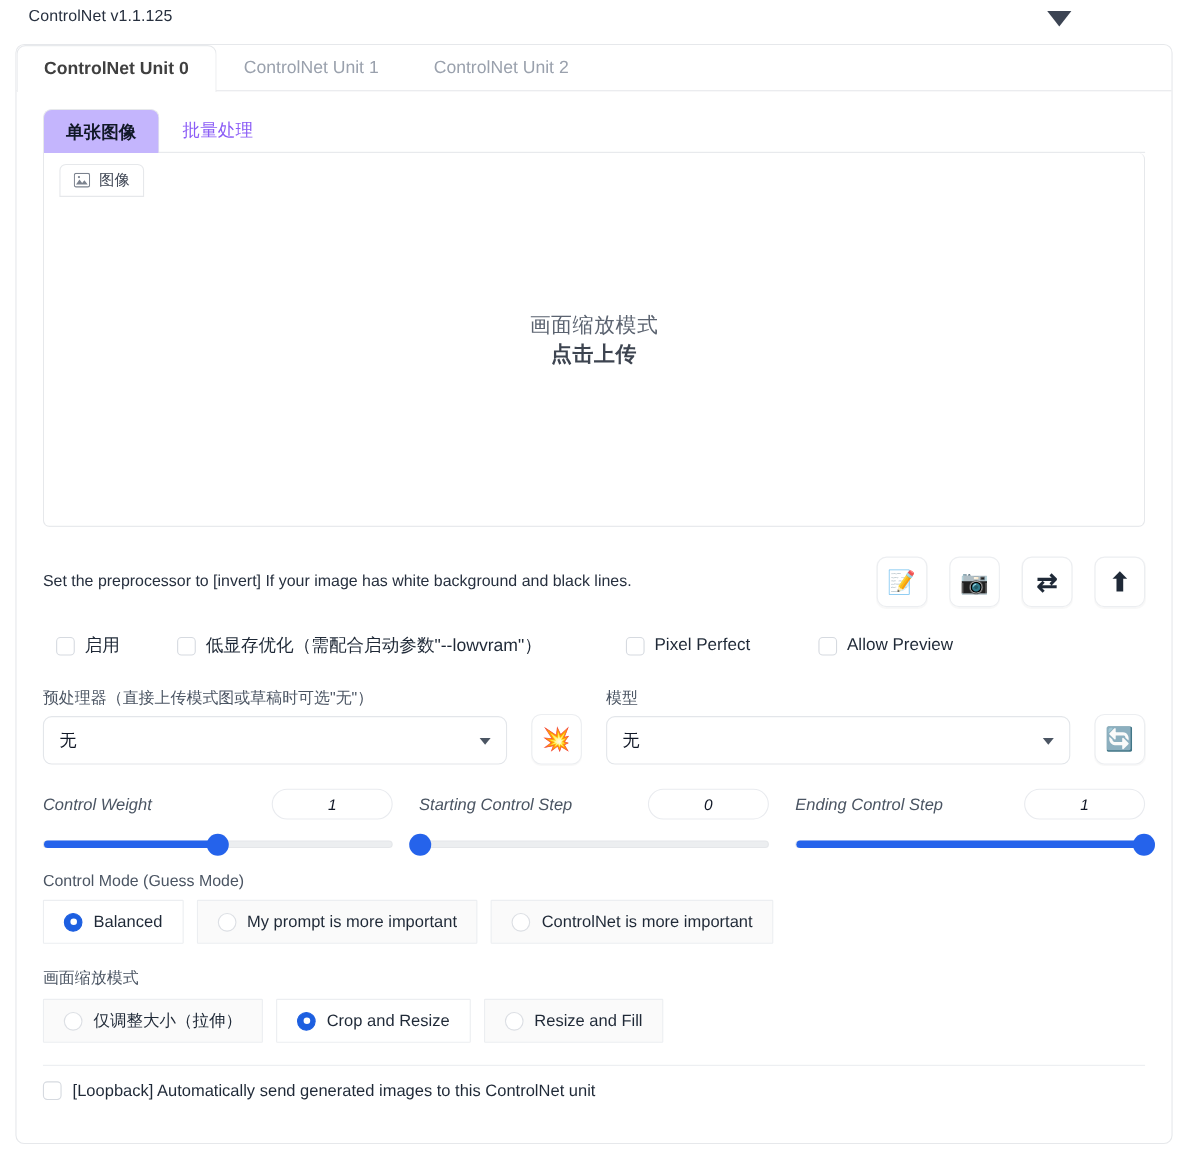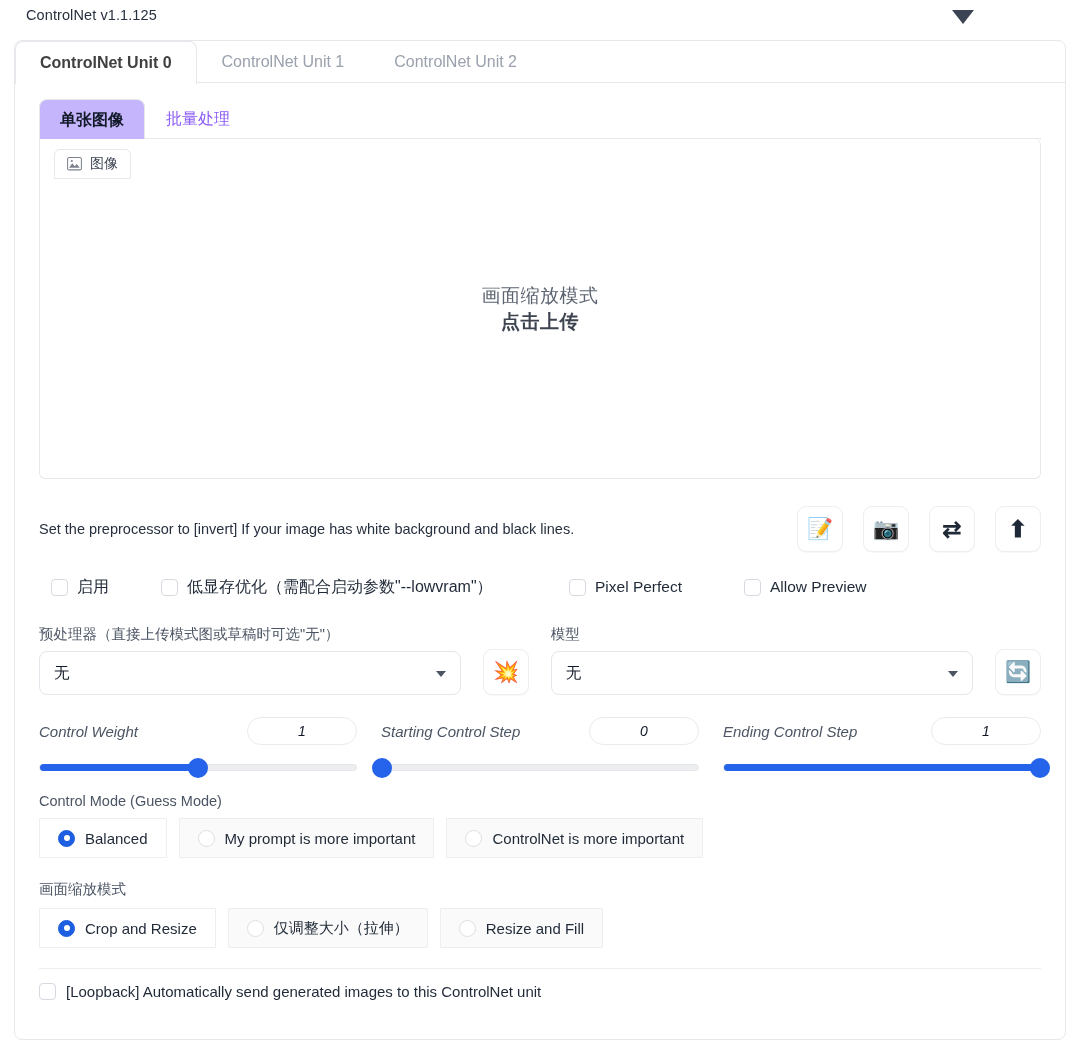--- a/index.html
+++ b/index.html
@@ -393,27 +393,27 @@
           <span>My prompt is more important</span>
         </div>
         <div class="radio">
           <span class="dot"></span>
           <span>ControlNet is more important</span>
         </div>
       </div>
 
       <div class="grp-label">画面缩放模式</div>
       <div class="radios">
+        <div class="radio">
+          <span class="dot"></span>
+          <span>仅调整大小（拉伸）</span>
+        </div>
         <div class="radio sel">
           <span class="dot"></span>
           <span>Crop and Resize</span>
-        </div>
-        <div class="radio">
-          <span class="dot"></span>
-          <span>仅调整大小（拉伸）</span>
         </div>
         <div class="radio">
           <span class="dot"></span>
           <span>Resize and Fill</span>
         </div>
       </div>
 
       <div class="loop-sep"></div>
       <div class="loop-row">
         <span class="box"></span>

